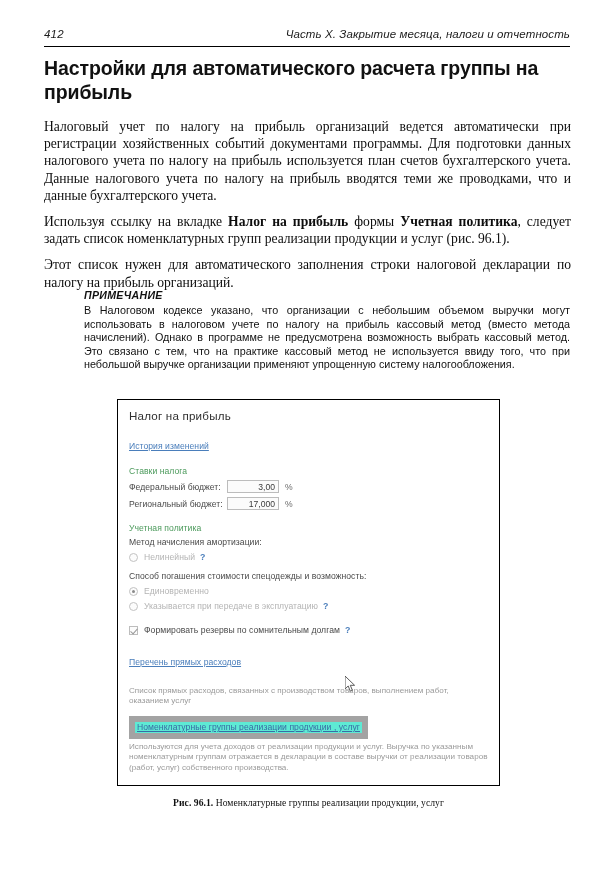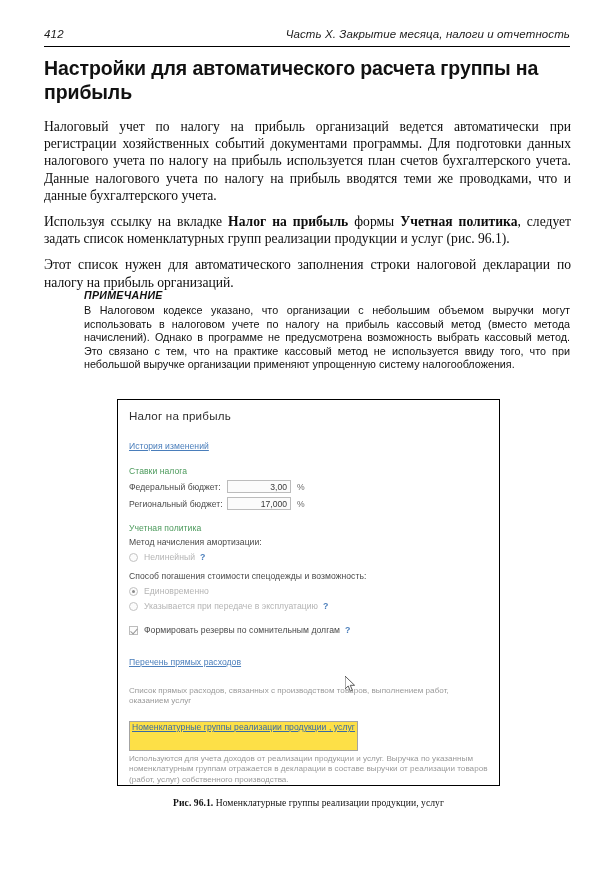--- a/index.html
+++ b/index.html
@@ -129,23 +129,23 @@
     margin-bottom: 13px;
   }
   .link {
     font-size: 8.6px;
     color: #4a7ebb;
     text-decoration: underline;
     display: inline-block;
     letter-spacing: .05px;
   }
   .link-hi {
-    background: #fde047;
-    border: 1px solid #a3a3a3;
-    padding: 0px 2px 18px 2px;
+    background: #5eead4;
+    border: 6px solid #a3a3a3;
+    padding: 0px 2px 1px 2px;
     color: #3a6ba5;
   }
   .sect-green {
     font-size: 8.6px;
     color: #4c9a5c;
     letter-spacing: .05px;
   }
   .lbl {
     font-size: 8.6px;
     color: #4a4a4a;
@@ -169,21 +169,21 @@
     margin-left: 5px;
   }
 
   .rate-row {
     display: flex;
     align-items: center;
     margin-top: 4px;
   }
   .rate-row .lbl { width: 98px; }
   .num-field {
-    width: 64px;
+    width: 52px;
     height: 13px;
     border: 1px solid #bcbcbc;
     background: #fbfbfb;
     font-size: 8.6px;
     color: #3a3a3a;
     text-align: right;
     padding-right: 3px;
     line-height: 13px;
     box-sizing: border-box;
   }

